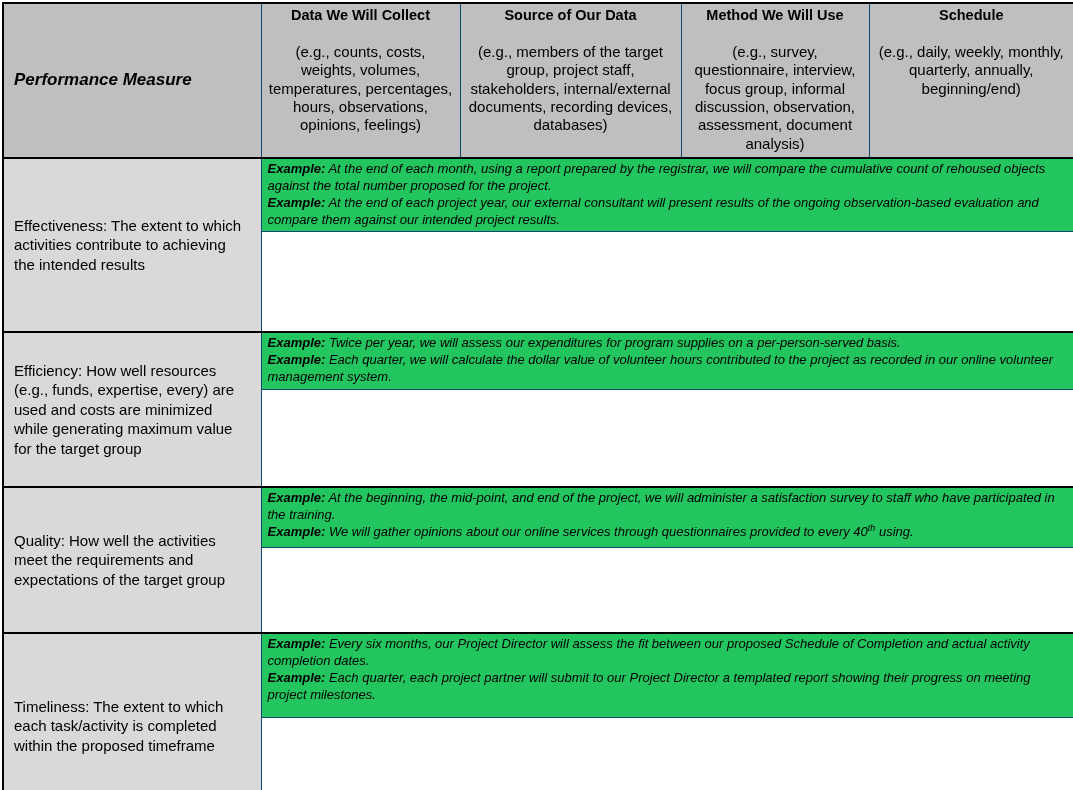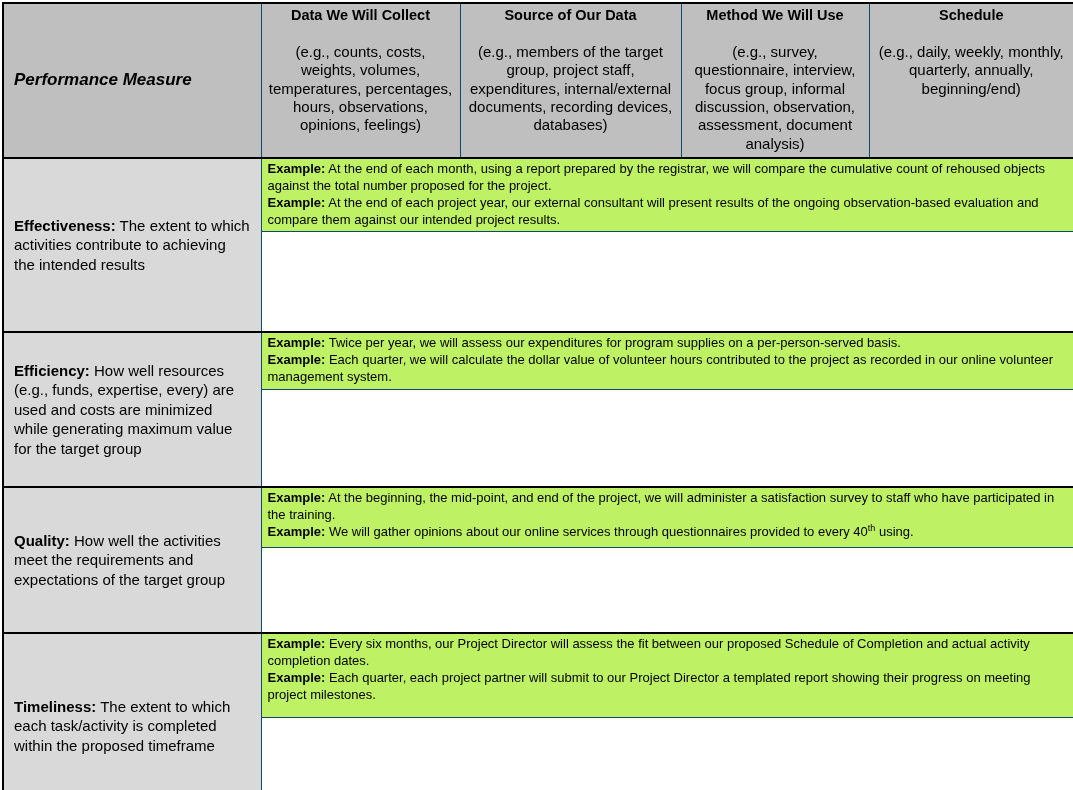--- a/index.html
+++ b/index.html
@@ -56,29 +56,30 @@
   }
 
   
   td.row-label{
     background:#d9d9d9;
     vertical-align:middle;
     padding:0 10px;
     font-size:15px;
     line-height:1.3;
   }
-  .term{font-weight:bold;}
+  .term{font-weight:normal;}
 
   
   td.examples{
     vertical-align:top;
     padding:2px 6px 3px 6px;
+    font-style:italic;
     font-size:13px;
     line-height:1.3;
-    background:#bef264;
+    background:#22c55e;
   }
   .ex{margin:0;}
   .ex-label{font-weight:bold;}
   td.examples sup{
     font-size:9px;
     line-height:0;
   }
 
   
   td.entry{background:#fff;}
@@ -102,21 +103,21 @@
       <tr class="header">
     <th class="pm-corner">
       <span>Performance Measure</span>
     </th>
     <th class="col-head">
       <div class="h-title">Data We Will Collect</div>
       <div class="h-desc">(e.g., counts, costs, weights, volumes, temperatures, percentages, hours, observations, opinions, feelings)</div>
     </th>
     <th class="col-head">
       <div class="h-title">Source of Our Data</div>
-      <div class="h-desc">(e.g., members of the target group, project staff, expenditures, internal/external documents, recording devices, databases)</div>
+      <div class="h-desc">(e.g., members of the target group, project staff, stakeholders, internal/external documents, recording devices, databases)</div>
     </th>
     <th class="col-head">
       <div class="h-title">Method We Will Use</div>
       <div class="h-desc">(e.g., survey, questionnaire, interview, focus group, informal discussion, observation, assessment, document analysis)</div>
     </th>
     <th class="col-head">
       <div class="h-title">Schedule</div>
       <div class="h-desc">(e.g., daily, weekly, monthly, quarterly, annually, beginning/end)</div>
     </th>
   </tr>

